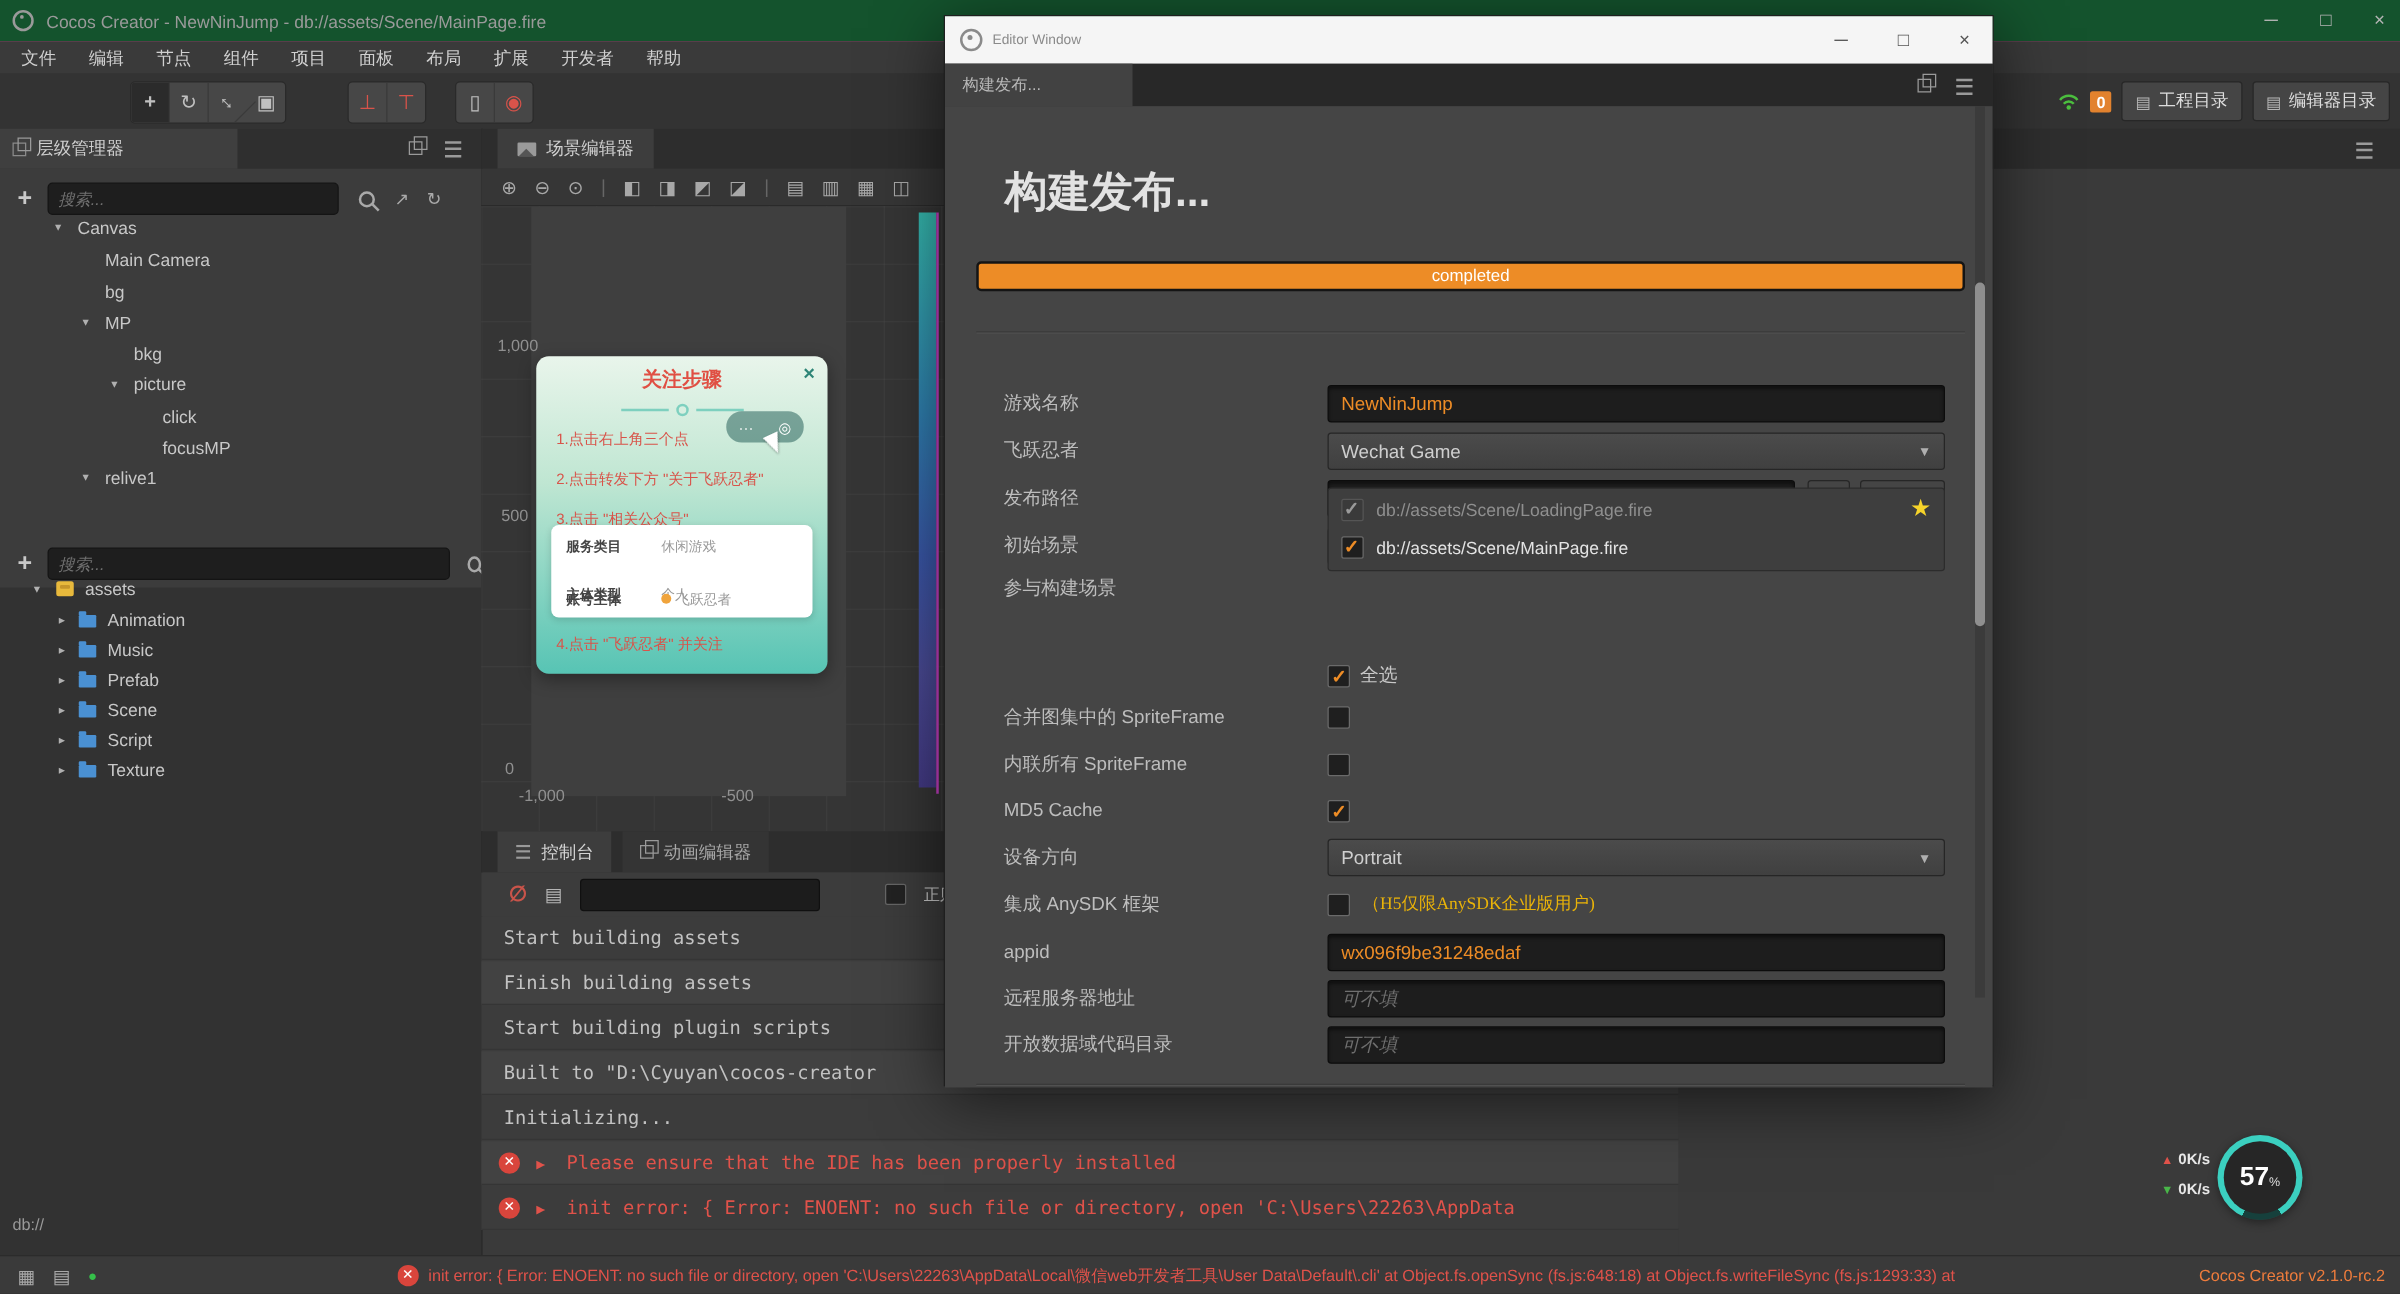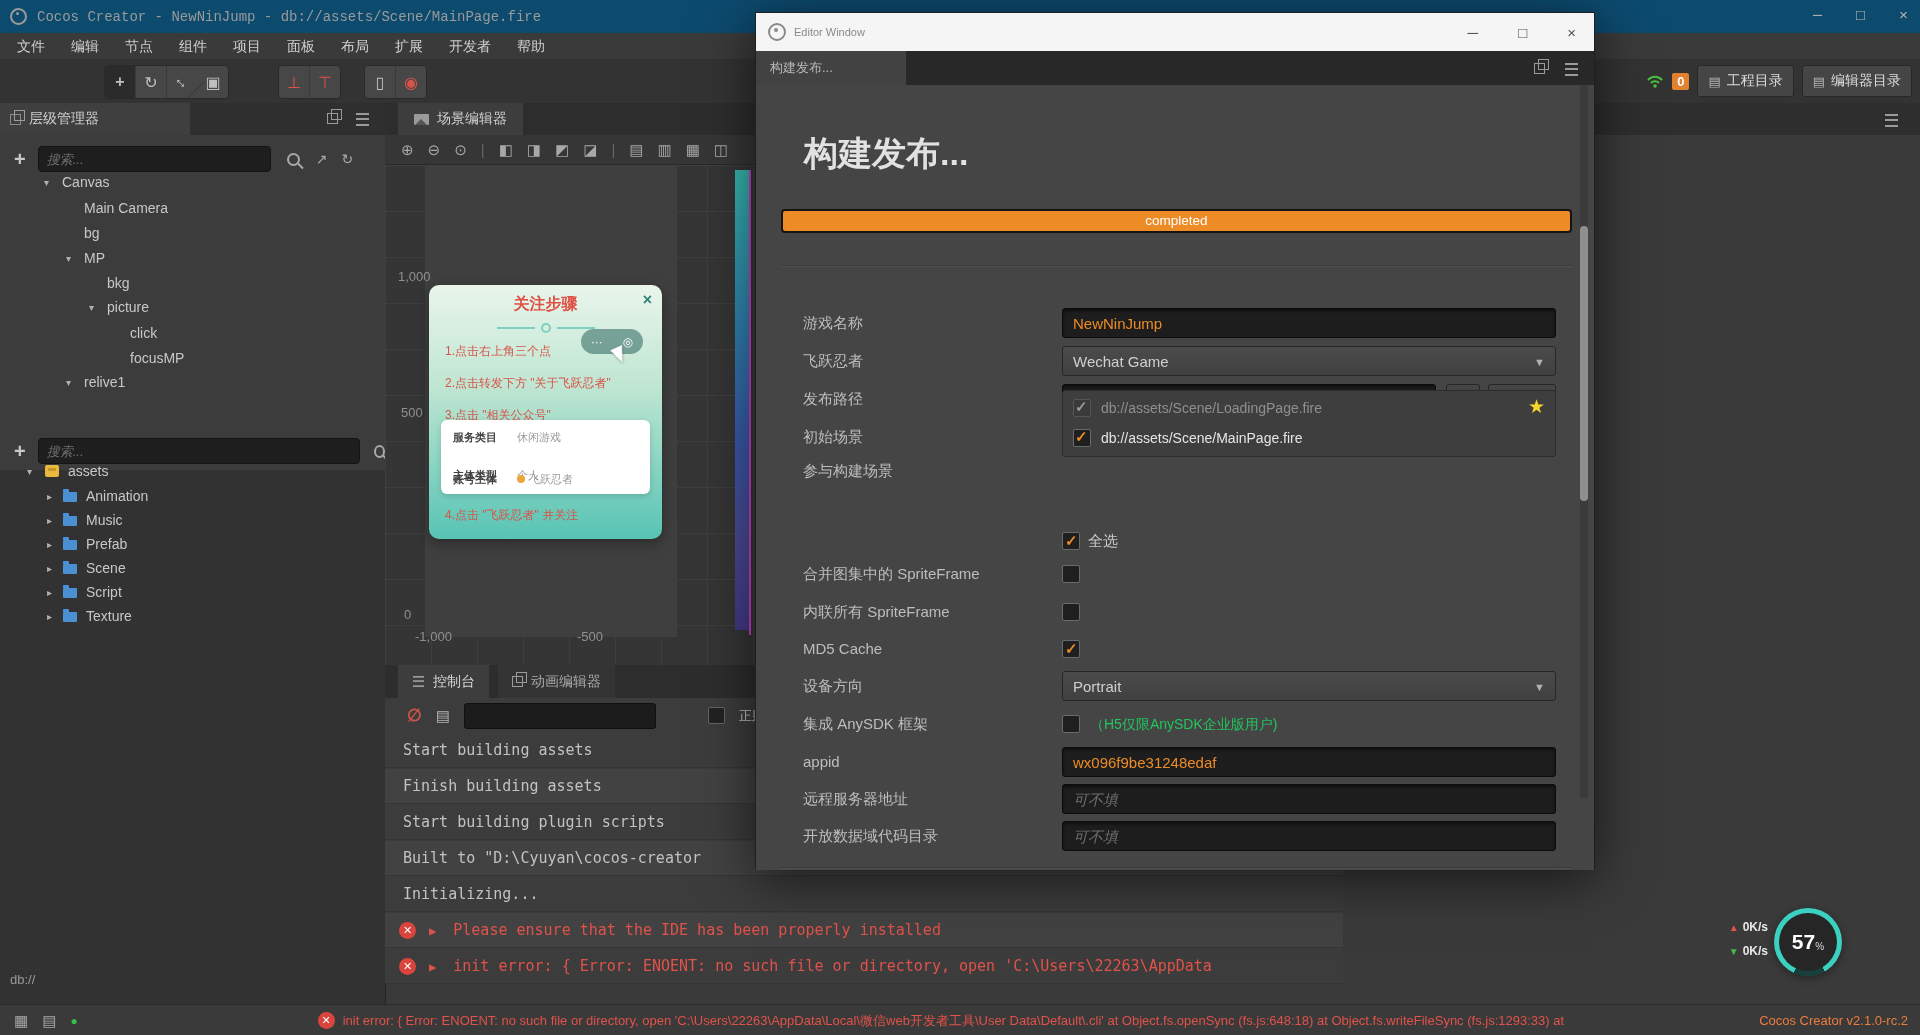--- a/index.html
+++ b/index.html
@@ -2,21 +2,21 @@
 <html><head>
 <meta charset="utf-8">
 <style>
   html,body{margin:0;padding:0;background:#222;}
   .app{position:relative;width:1920px;height:1035px;background:#3a3a3a;overflow:hidden;
        font-family:"Liberation Sans",sans-serif;color:#ccc;font-size:14px;}
   .abs{position:absolute;}
   .flex{display:flex;align-items:center;}
 
   
-  .titlebar{left:0;top:0;width:1920px;height:33px;background:#0c4a6e;border-bottom:6px solid #ec4899;font-family:Liberation Mono, monospace;}
+  .titlebar{left:0;top:0;width:1920px;height:33px;background:#14532d;border-bottom:6px solid #ec4899;}
   .titlebar .ttext{color:#9a9a9a;font-size:14px;margin-left:10px;}
   .drop{width:13px;height:13px;border:2px solid #9a9a9a;border-radius:50% 50% 50% 50%;margin-left:10px;position:relative;}
   .drop::after{content:'';position:absolute;left:4px;top:2px;width:3px;height:3px;border-radius:50%;background:#9a9a9a;}
   .winctl{position:absolute;right:12px;top:0;height:33px;display:flex;align-items:center;gap:34px;color:#b5b5b5;font-size:15px;}
 
   
   .menubar{left:0;top:33px;width:1920px;height:26px;background:#3a3a3a;border-bottom:1px solid #2e2e2e;display:flex;align-items:center;padding-left:4px;}
   .menu-item{padding:0 13px;color:#d0d0d0;font-size:14px;height:26px;line-height:26px;}
 
   
@@ -77,21 +77,21 @@
   .pop-close{position:absolute;right:10px;top:6px;color:#2e8577;font-size:16px;font-weight:bold;}
   .pop-title{position:absolute;left:0;top:9px;width:100%;text-align:center;color:#e04f43;font-weight:bold;font-size:16px;}
   .pop-div{position:absolute;left:0;top:38px;width:100%;display:flex;align-items:center;justify-content:center;gap:6px;}
   .pop-div .ln{width:38px;height:2px;background:#7ed0bf;}
   .pop-div .cir{width:6px;height:6px;border:2px solid #7ed0bf;border-radius:50%;}
   .pop-step{position:absolute;left:16px;color:#d8544a;font-size:12px;white-space:nowrap;}
   .pill{position:absolute;left:152px;top:44px;width:62px;height:25px;background:rgba(25,85,80,.5);border-radius:13px;
         display:flex;align-items:center;justify-content:space-around;color:#fff;font-size:12px;}
   .cursor{position:absolute;left:184px;top:62px;width:0;height:0;border-left:6px solid transparent;border-right:7px solid transparent;border-top:16px solid #fff;transform:rotate(-25deg);filter:drop-shadow(0 1px 1px rgba(0,0,0,.4));}
   .card{position:absolute;left:12px;top:135px;width:209px;height:74px;background:#fff;border-radius:6px;box-shadow:0 2px 6px rgba(0,0,0,.15);}
-  .card-row{position:absolute;left:12px;display:flex;gap:20px;font-size:11px;align-items:center;}
+  .card-row{position:absolute;left:12px;display:flex;gap:32px;font-size:11px;align-items:center;}
   .card-row .cl{color:#444;font-weight:bold;}
   .card-row .cv{color:#999;}
   .dot{width:8px;height:8px;border-radius:50%;background:#f0a43c;display:inline-block;margin-right:4px;}
 
   
   .constabs{left:385px;top:665px;width:958px;height:33px;background:#2d2d2d;}
   .ctab{position:absolute;top:0;height:33px;display:flex;align-items:center;gap:8px;padding:0 14px;font-size:14px;}
   .ctab.active{background:#3d3d3d;color:#d5d5d5;}
   .ctab.idle{background:#343434;color:#a8a8a8;}
   .constoolbar{left:385px;top:698px;width:958px;height:35px;background:#3c3c3c;display:flex;align-items:center;gap:14px;padding-left:22px;box-sizing:border-box;}
@@ -158,21 +158,21 @@
            color:#cfcfcf;font-size:15px;line-height:30px;padding-left:10px;box-sizing:border-box;}
   .selarrow{position:absolute;right:10px;top:0;color:#b0b0b0;font-size:11px;}
   .cb{position:absolute;width:18px;height:18px;background:#1f1f1f;border:1px solid #6a6a6a;border-radius:2px;box-sizing:border-box;}
   .cb.checked::after{content:"\2713";position:absolute;left:2px;top:-1px;color:#ed8c26;font-weight:bold;font-size:15px;}
   .cb.locked{background:#3a3a3a;border-color:#555;}
   .cb.locked::after{color:#9a9a9a;}
   .cb.inline{position:static;display:inline-block;vertical-align:middle;}
   .scenebox{position:absolute;left:306px;top:305px;width:494px;height:67px;background:#3e3e3e;border:1px solid #2c2c2c;border-radius:3px;box-sizing:border-box;}
   .scn-row{position:absolute;left:10px;display:flex;align-items:center;gap:10px;font-size:14px;}
   .star{position:absolute;right:10px;top:4px;color:#f7d42a;font-size:19px;}
-  .note{position:absolute;left:334px;color:#22c55e;font-size:14px;line-height:18px;}
+  .note{position:absolute;left:334px;color:#eab308;font-size:14px;line-height:18px;font-family:Liberation Serif, serif;}
   .smallbtn{position:absolute;height:30px;background:#454545;border:1px solid #262626;border-radius:3px;color:#ccc;
             text-align:center;line-height:30px;font-size:14px;box-sizing:border-box;}
   .dscroll-track{position:absolute;right:6px;top:72px;width:8px;height:713px;background:#3b3b3b;}
   .dscroll{position:absolute;right:6px;top:213px;width:8px;height:275px;background:#8f8f8f;border-radius:4px;}
 </style>
 </head>
 <body>
 
 <div class="app">
 

